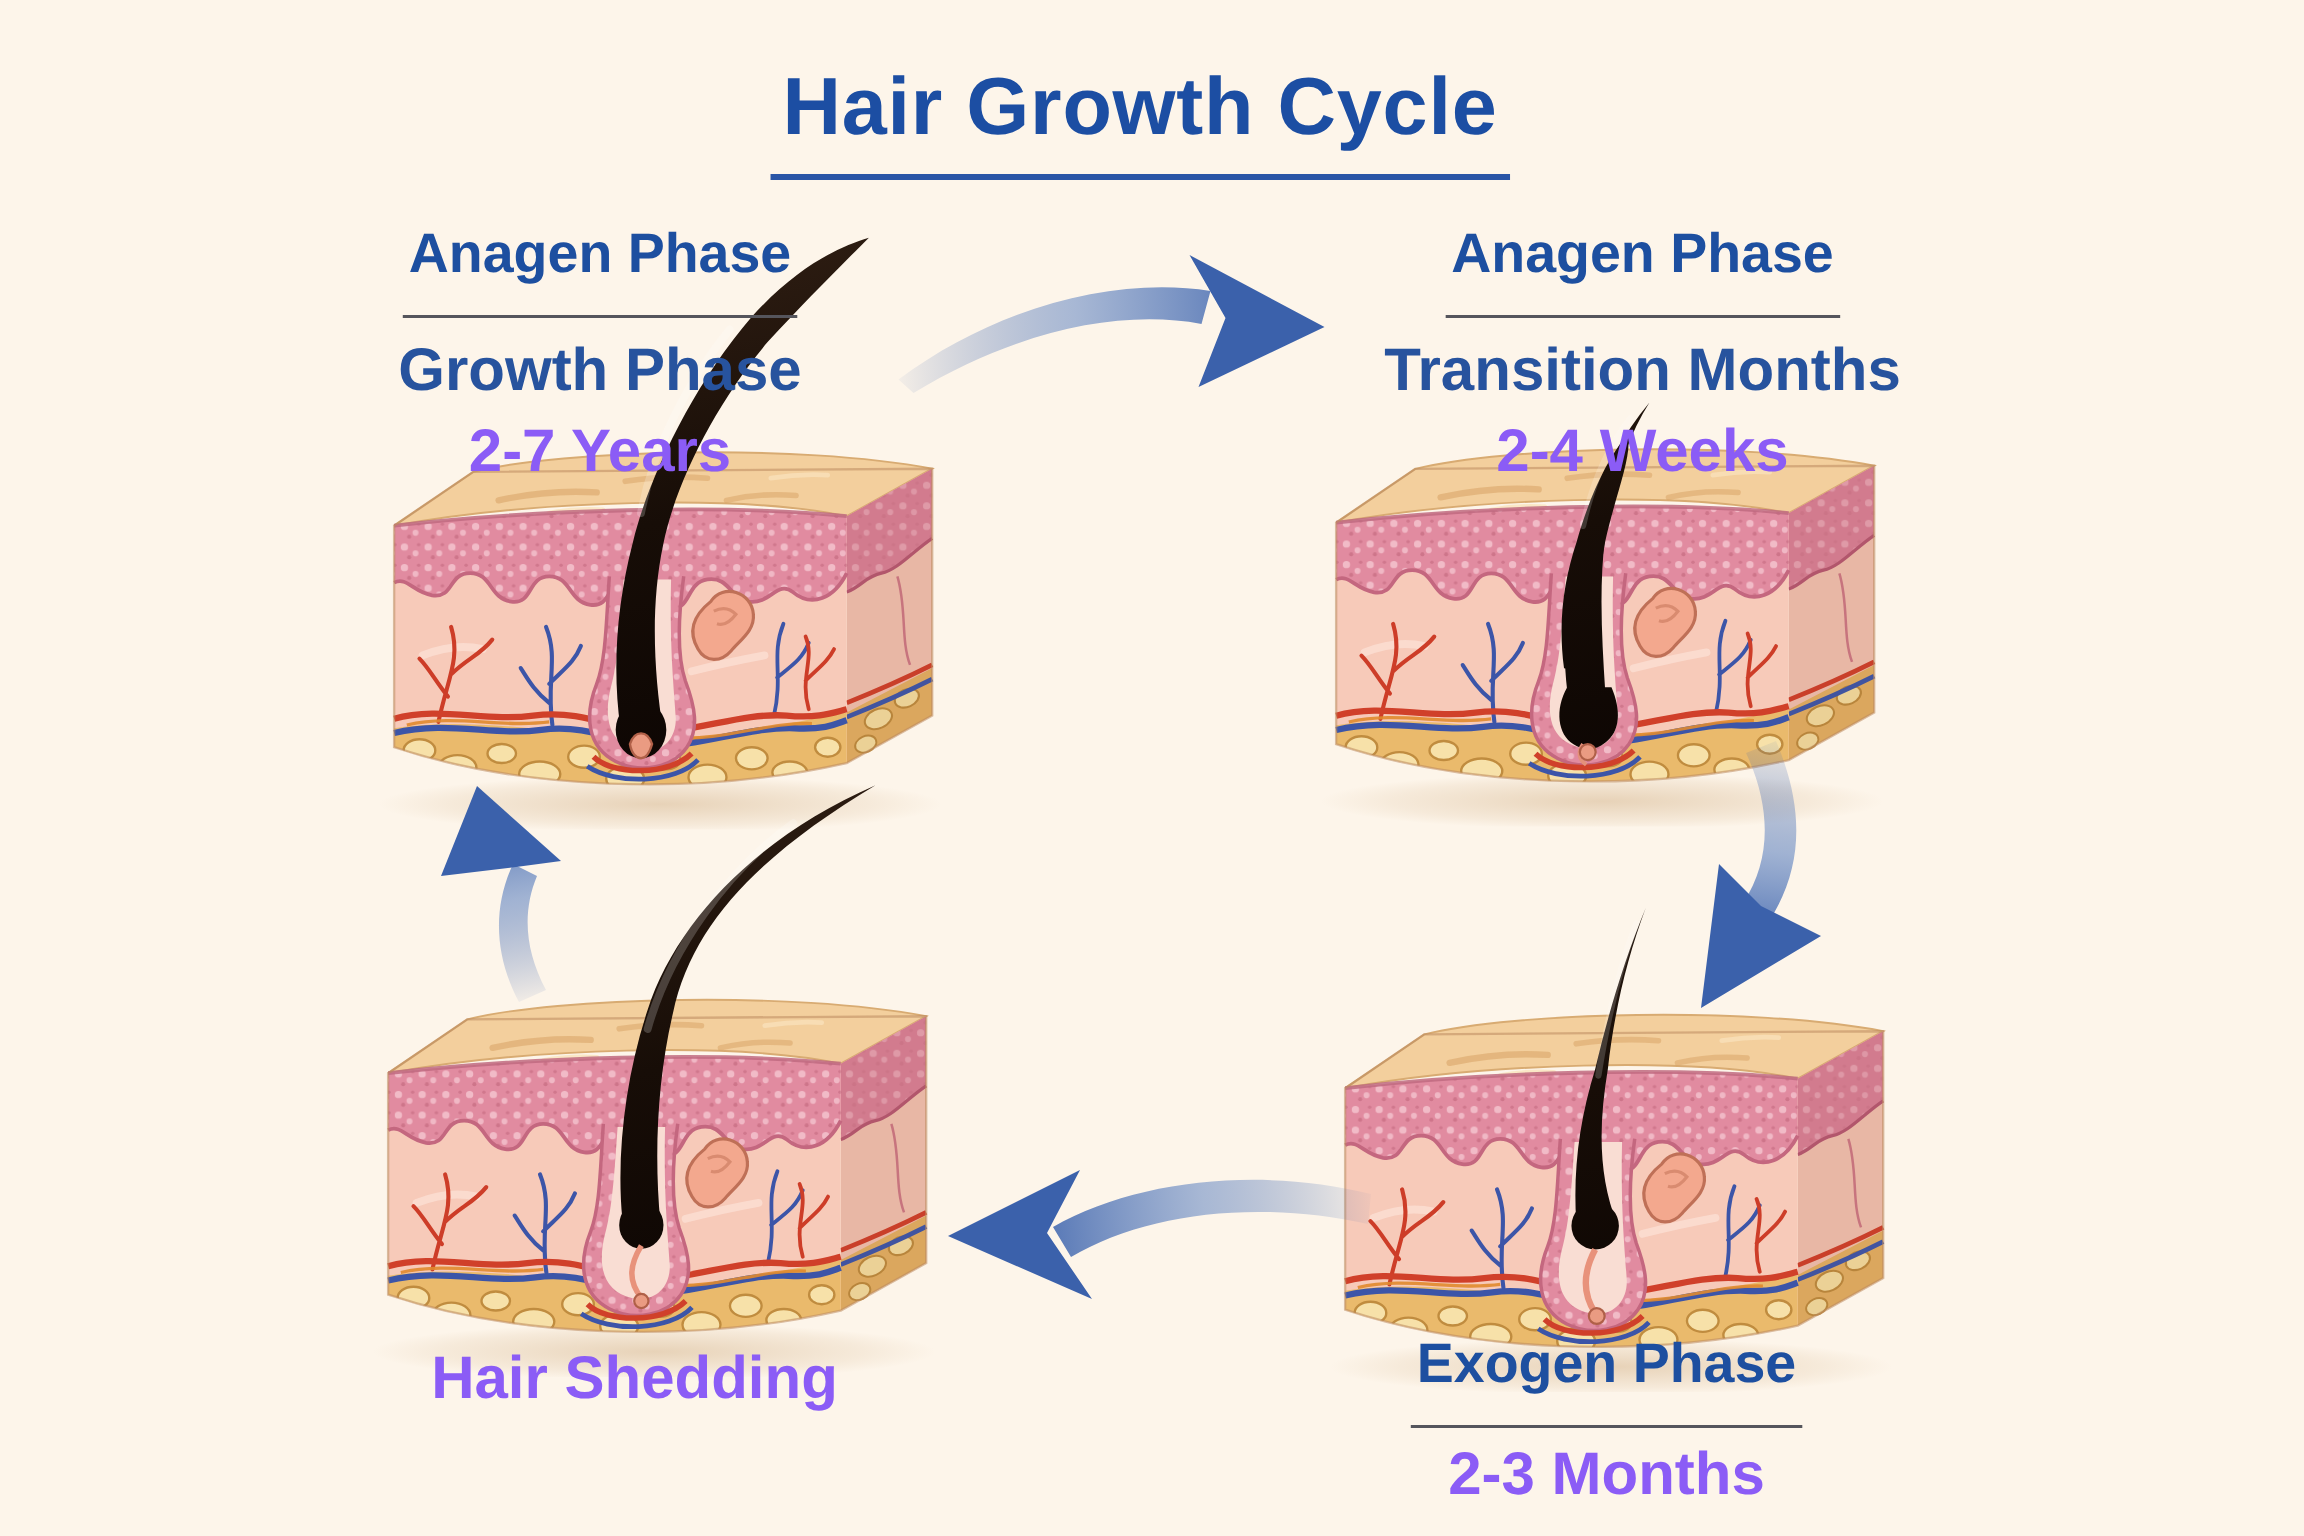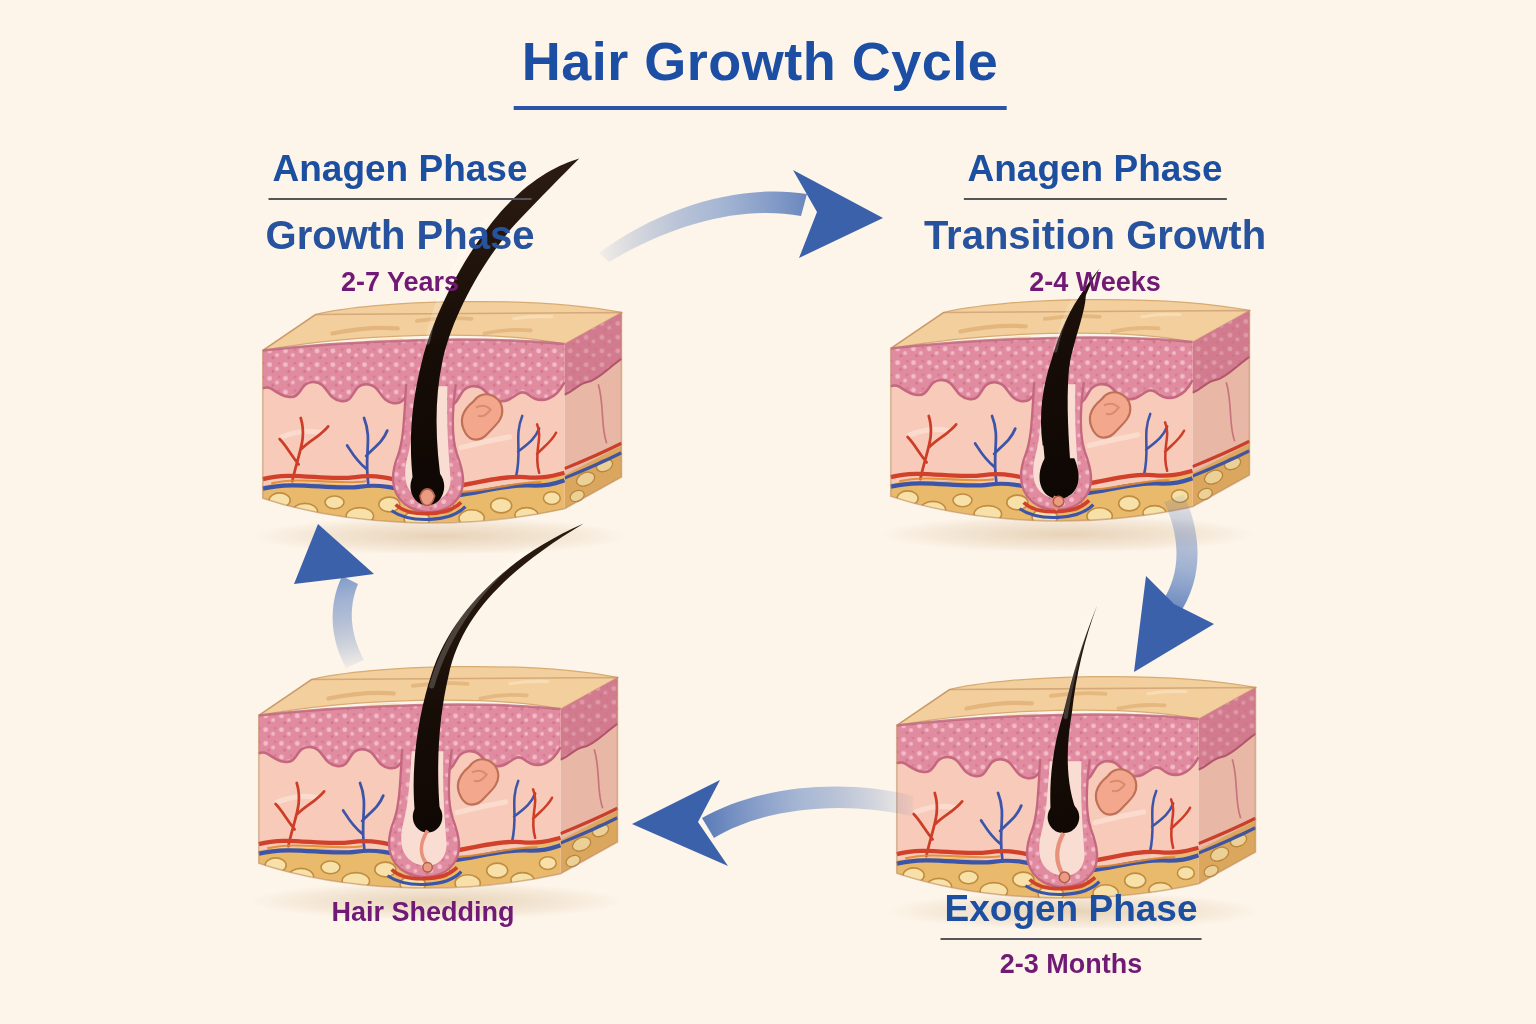--- a/index.html
+++ b/index.html
@@ -2,27 +2,27 @@
 <html><head>
 <meta charset="utf-8">
 <style>
   html,body{margin:0;padding:0;background:#fdf5ea;}
   .stage{
     position:relative;width:1536px;height:1024px;overflow:hidden;
     background:#fdf5ea;font-family:"Liberation Sans",sans-serif;
   }
   .title-wrap{position:absolute;top:28px;left:760px;transform:translateX(-50%);
     text-align:center;z-index:4;white-space:nowrap;}
-  .title-wrap h1{margin:2px;font-size:54px;font-weight:bold;color:#1c4ea3;
+  .title-wrap h1{margin:12px;font-size:54px;font-weight:bold;color:#1c4ea3;
     border-bottom:4px solid #2a55a6;padding:0 8px 14px;letter-spacing:.5px;}
   .label{position:absolute;transform:translateX(-50%);text-align:center;z-index:3;white-space:nowrap;}
   .phase-name{display:inline-block;font-size:37px;font-weight:bold;color:#1d4fa0;
-    border-bottom:2px solid #55555c;padding:0 4px 8px;}
+    border-bottom:2px solid #55555c;padding:0 4px 20px;}
   .phase-sub{font-size:40px;font-weight:600;color:#27539e;margin-top:13px;}
-  .phase-dur{font-size:27px;font-weight:600;color:#701a75;margin-top:9px;}
+  .phase-dur{font-size:40px;font-weight:600;color:#8b5cf6;margin-top:9px;}
   .illus{position:absolute;z-index:1;}
   .arrow{position:absolute;z-index:2;}
   .defs-svg{position:absolute;width:0;height:0;}
 </style>
 </head>
 <body>
 
 <div class="stage">
 
   <svg class="defs-svg" aria-hidden="true">
@@ -161,21 +161,21 @@
     <h1>Hair Growth Cycle</h1>
   </header>
 
   <div class="label" style="left:400px;top:148px">
     <div class="phase-name">Anagen Phase</div>
     <div class="phase-sub">Growth Phase</div>
     <div class="phase-dur">2-7 Years</div>
   </div>
   <div class="label" style="left:1095px;top:148px">
     <div class="phase-name">Anagen Phase</div>
-    <div class="phase-sub">Transition Growth</div>
+    <div class="phase-sub">Transition Months</div>
     <div class="phase-dur">2-4 Weeks</div>
   </div>
   <div class="label" style="left:423px;top:888px">
     <div class="phase-dur">Hair Shedding</div>
   </div>
   <div class="label" style="left:1071px;top:888px">
     <div class="phase-name">Exogen Phase</div>
     <div class="phase-dur">2-3 Months</div>
   </div>
 

